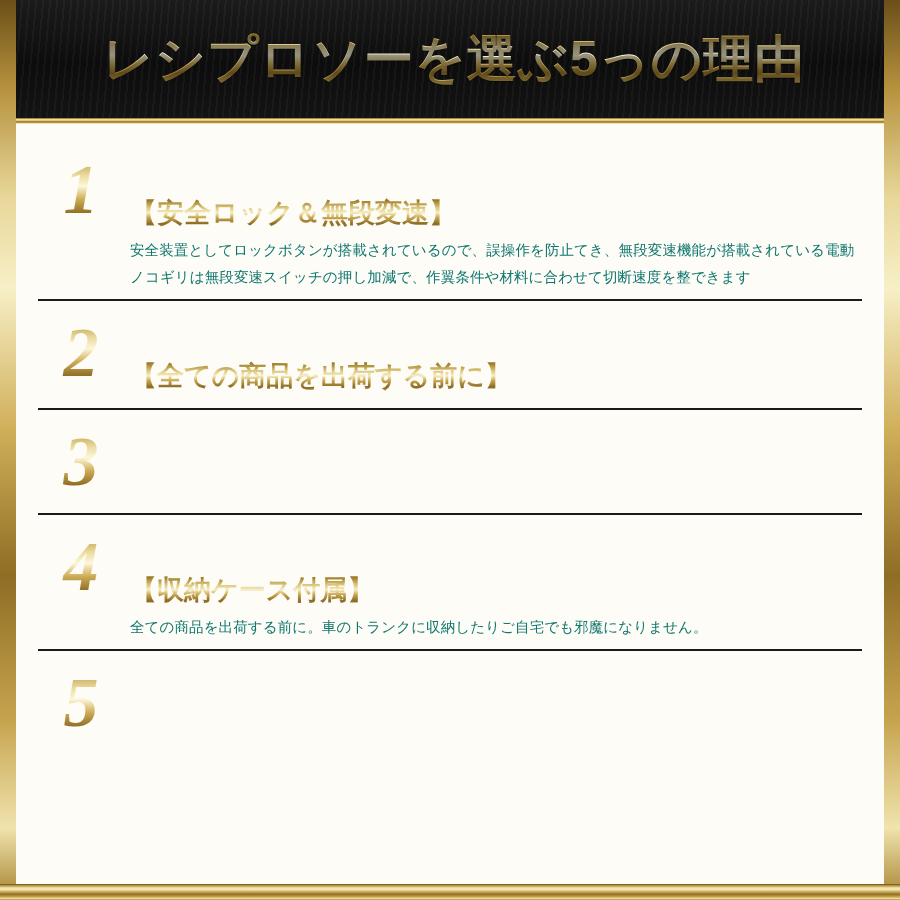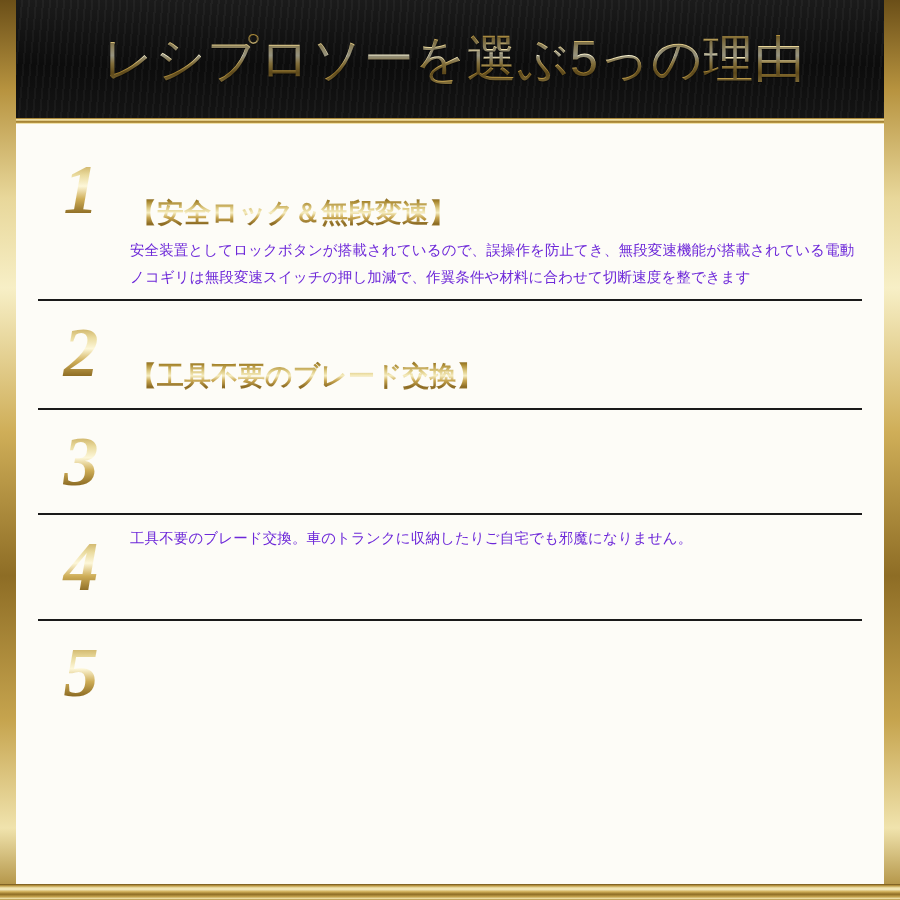--- a/index.html
+++ b/index.html
@@ -45,21 +45,21 @@
     background:
       repeating-linear-gradient(95deg, rgba(255,255,255,0.035) 0 2px, rgba(0,0,0,0) 2px 7px),
       linear-gradient(180deg, #1b1b1b 0%, #0c0c0c 55%, #141414 100%);
     display: flex;
     align-items: center;
     justify-content: center;
     z-index: 4;
   }
   #header-title {
     font-size: 50px;
-    font-weight: normal;
+    font-weight: bold;
     letter-spacing: 1px;
     white-space: nowrap;
     background: linear-gradient(180deg,
       #6d5118 0%,
       #b2903d 14%,
       #e6d395 30%,
       #fbf5d4 44%,
       #d8b863 56%,
       #9c7a2c 70%,
       #d4b35f 86%,
@@ -152,21 +152,21 @@
     -webkit-background-clip: text;
     background-clip: text;
     color: transparent;
     margin-top: 48px;
     -webkit-text-fill-color: transparent;
   }
 
   .reason-desc {
     font-size: 14.5px;
     line-height: 1.85;
-    color: #6d28d9;
+    color: #0f766e;
     letter-spacing: 0.1px;
   }
 
   
   .row-1 .reason-desc, .row-5 .reason-desc { font-size: 14.5px; }
   .row-3 .reason-title { font-size: 27px; }
 
   
   #footer-strip {
     position: absolute;
@@ -197,32 +197,33 @@
       <div class="reason-num">1</div>
       <div class="reason-body">
         <div class="reason-title">【安全ロック＆無段変速】</div>
         <div class="reason-desc">安全装置としてロックボタンが搭載されているので、誤操作を防止てき、無段変速機能が搭載されている電動ノコギリは無段変速スイッチの押し加減で、作翼条件や材料に合わせて切断速度を整できます</div>
       </div>
     </div>
 
     <div class="reason-row row-2">
       <div class="reason-num">2</div>
       <div class="reason-body">
-        <div class="reason-title">【工具不要のブレード交換】</div>
+        <div class="reason-title">【全ての商品を出荷する前に】</div>
       </div>
     </div>
 
     <div class="reason-row row-3">
       <div class="reason-num">3</div>
     </div>
 
     <div class="reason-row row-4">
       <div class="reason-num">4</div>
       <div class="reason-body">
-        <div class="reason-desc">工具不要のブレード交換。車のトランクに収納したりご自宅でも邪魔になりません。</div>
+        <div class="reason-title">【収納ケース付属】</div>
+        <div class="reason-desc">全ての商品を出荷する前に。車のトランクに収納したりご自宅でも邪魔になりません。</div>
       </div>
     </div>
 
     <div class="reason-row row-5">
       <div class="reason-num">5</div>
       <div class="reason-body">
       </div>
     </div>
 
   </div>

